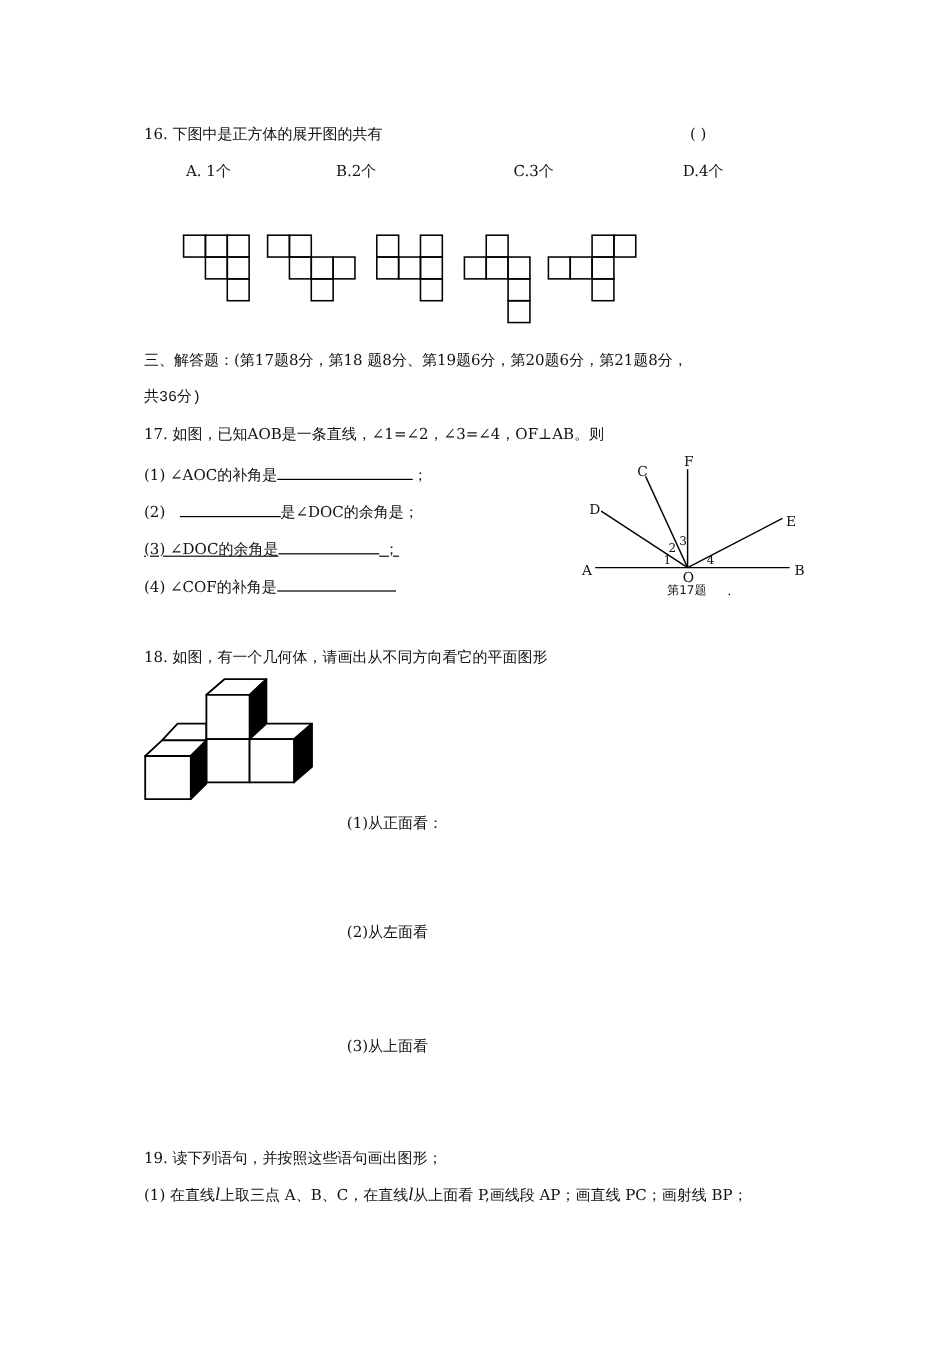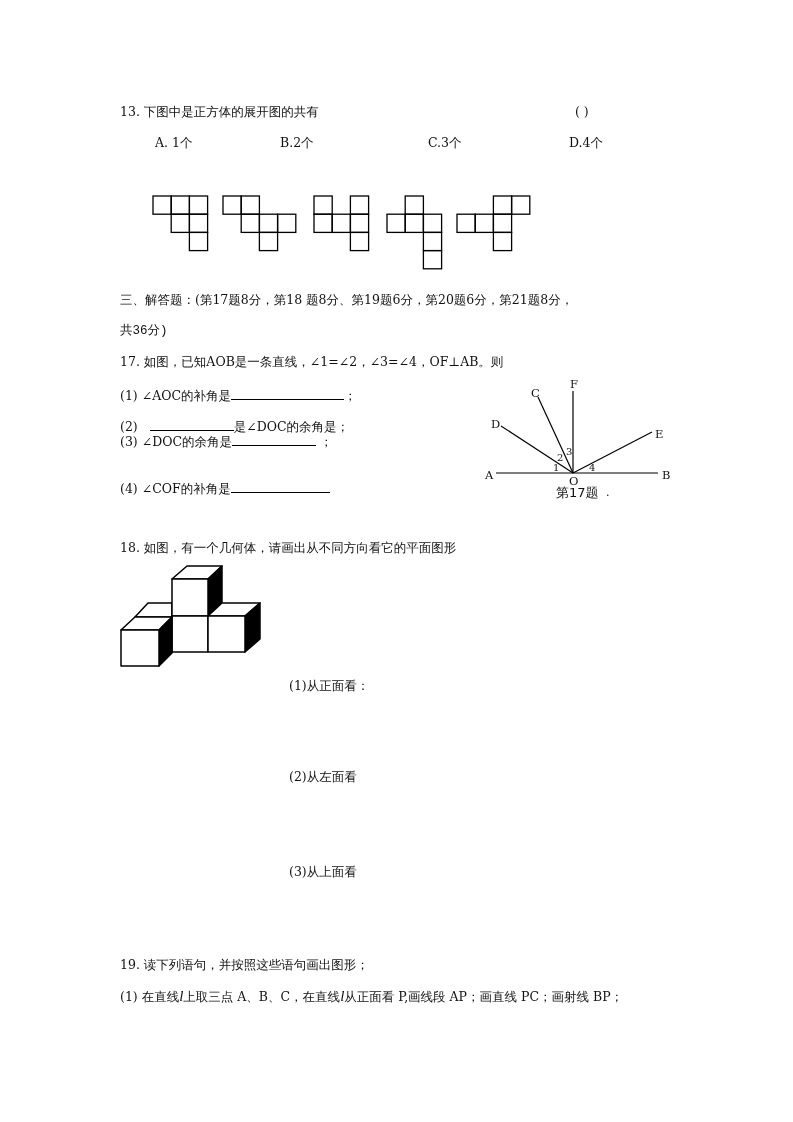--- a/index.html
+++ b/index.html
@@ -7,21 +7,21 @@
          font-family:"DejaVu Serif", "Liberation Serif", serif; color:#111; }
   .t { position:absolute; white-space:nowrap; font-size:12.5px; line-height:16px; }
   .blank { display:inline-block; border-bottom:1px solid #000; height:13px; vertical-align:baseline; }
   svg { position:absolute; left:0; top:0; }
   .fig-label { font-family:"DejaVu Serif", serif; font-size:11.5px; }
   .italic-l { font-style:italic; font-family:"Liberation Serif", serif; font-size:15px; }
 </style>
 </head>
 <body>
 
-<div class="t" style="left:120px;top:104px;">13. 下图中是正方体的展开图的共有</div>
+<div class="t" style="left:120px;top:104px;">16. 下图中是正方体的展开图的共有</div>
 <div class="t" style="left:575px;top:104px;">(          )</div>
 <div class="t" style="left:155px;top:135px;">A. 1个</div>
 <div class="t" style="left:280px;top:135px;">B.2个</div>
 <div class="t" style="left:428px;top:135px;">C.3个</div>
 <div class="t" style="left:569px;top:135px;">D.4个</div>
 
 <svg width="793" height="1122">
 
   <g id="nets" fill="none" stroke="#000" stroke-width="1.3">
       <g>
@@ -98,42 +98,42 @@
 <div class="t fig-label" style="left:531px;top:385px;">C</div>
 <div class="t fig-label" style="left:491px;top:416px;">D</div>
 <div class="t fig-label" style="left:655px;top:426px;">E</div>
 <div class="t fig-label" style="left:485px;top:467px;">A</div>
 <div class="t fig-label" style="left:662px;top:467px;">B</div>
 <div class="t fig-label" style="left:569px;top:473px;">O</div>
 <div class="t fig-label" style="left:553px;top:460px;font-size:10px;">1</div>
 <div class="t fig-label" style="left:557px;top:450px;font-size:10px;">2</div>
 <div class="t fig-label" style="left:566px;top:444px;font-size:10px;">3</div>
 <div class="t fig-label" style="left:589px;top:460px;font-size:10px;">4</div>
-<div class="t" style="left:556px;top:485px;font-family:'DejaVu Sans',sans-serif;font-size:13px;">第17题</div>
+<div class="t" style="left:556px;top:485px;font-family:'DejaVu Sans',sans-serif;font-size:10px;">第17题</div>
 <div class="t" style="left:606px;top:485px;font-size:11px;">.</div>
 
 <div class="t" style="left:120px;top:292px;">三、解答题：(第17题8分，第18 题8分、第19题6分，第20题6分，第21题8分，</div>
 <div class="t" style="left:120px;top:323px;font-family:Liberation Mono, monospace;">共36分)</div>
 
 <div class="t" style="left:120px;top:354px;">17. 如图，已知AOB是一条直线，∠1=∠2，∠3=∠4，OF⊥AB。则</div>
 
 <div class="t" style="left:120px;top:386px;">
   <span>(1) ∠AOC的补角是</span><span class="blank" style="width:113px;"></span><span>；</span>
 </div>
 <div class="t" style="left:120px;top:417px;">
   <span>(2) </span><span class="blank" style="width:84px;margin-left:8px;"></span><span>是∠DOC的余角是；</span>
 </div>
-<div class="t" style="left:120px;top:432px;">
+<div class="t" style="left:120px;top:448px;text-decoration:underline;">
   <span>(3) ∠DOC的余角是</span><span class="blank" style="width:84px;"></span><span> ；</span>
 </div>
 <div class="t" style="left:120px;top:479px;">
   <span>(4) ∠COF的补角是</span><span class="blank" style="width:99px;"></span><span></span>
 </div>
 
 <div class="t" style="left:120px;top:540px;">18. 如图，有一个几何体，请画出从不同方向看它的平面图形</div>
 <div class="t" style="left:289px;top:678px;">(1)从正面看：</div>
 <div class="t" style="left:289px;top:769px;">(2)从左面看</div>
 <div class="t" style="left:289px;top:864px;">(3)从上面看</div>
 
 <div class="t" style="left:120px;top:957px;text-align:right;">19. 读下列语句，并按照这些语句画出图形；</div>
 <div class="t" style="left:120px;top:988px;">
-  <span>(1) 在直线</span><span class="italic-l">l</span><span>上取三点 A、B、C，在直线</span><span class="italic-l">l</span><span>从正面看 P,画线段 AP；画直线 PC；画射线 BP；</span>
+  <span>(1) 在直线</span><span class="italic-l">l</span><span>上取三点 A、B、C，在直线</span><span class="italic-l">l</span><span>从上面看 P,画线段 AP；画直线 PC；画射线 BP；</span>
 </div>
 
 </body></html>

